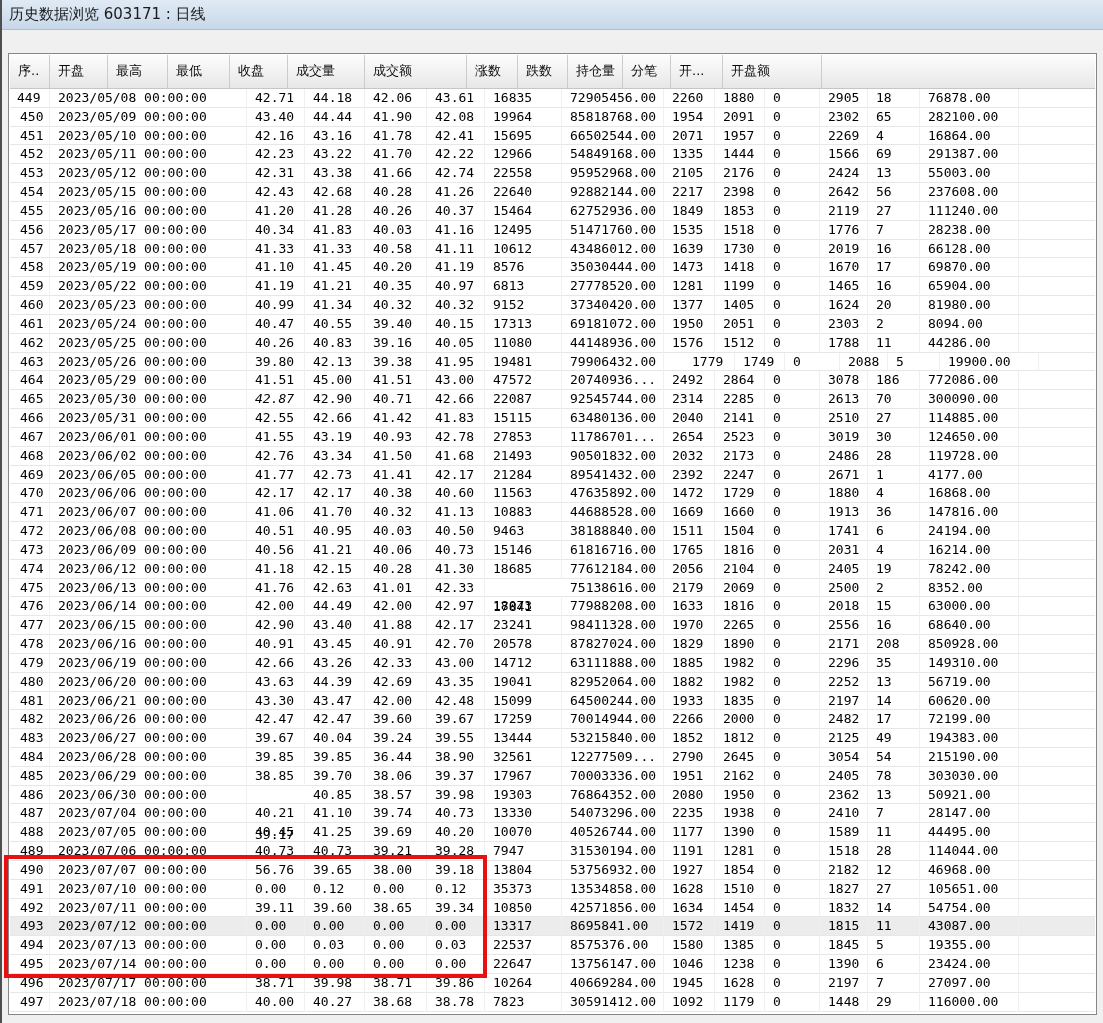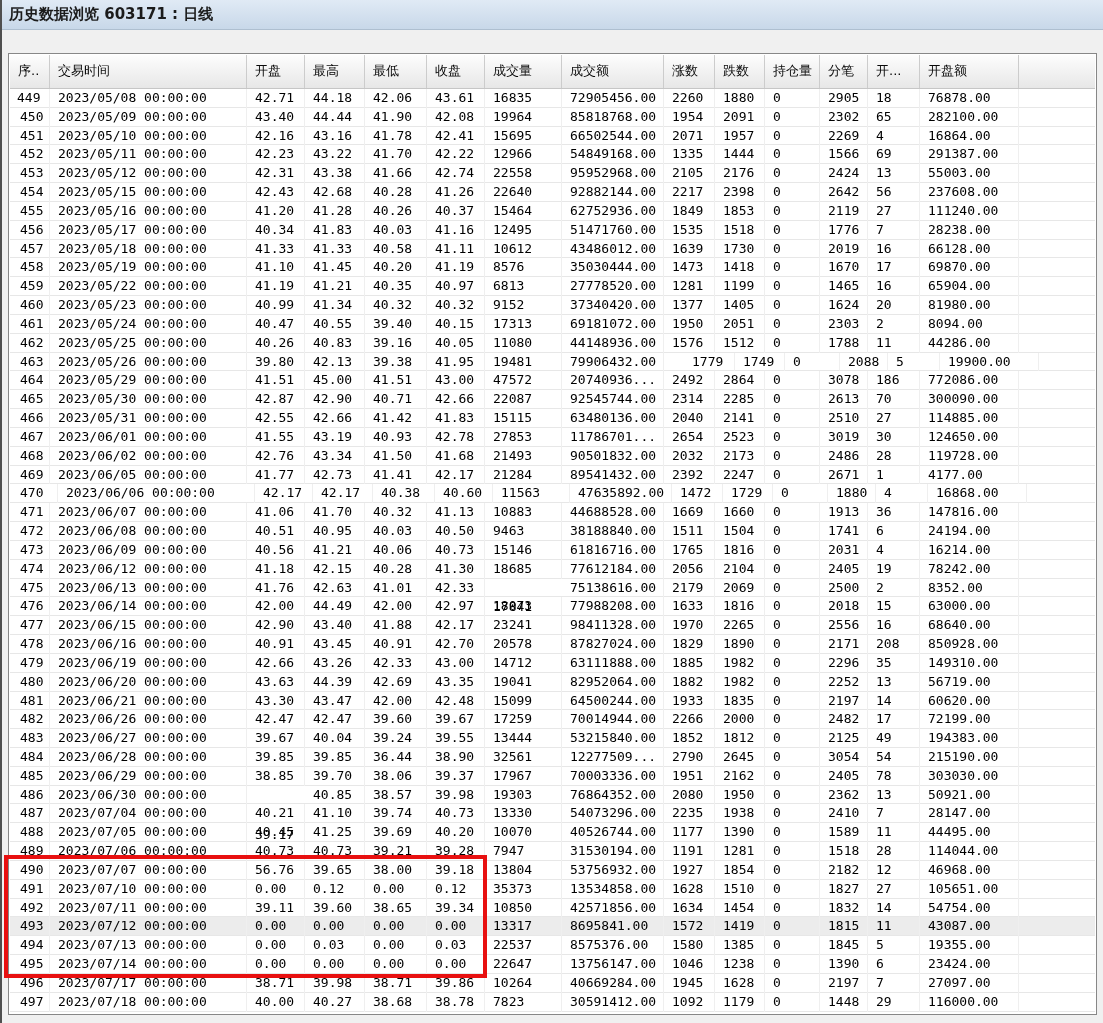--- a/index.html
+++ b/index.html
@@ -8,21 +8,20 @@
     background:#f0f0f0;
     font-family:"DejaVu Sans",sans-serif;
   }
   
   .win-edge{position:absolute;left:0;top:0;width:2px;height:1023px;background:#4f4f4f;}
   
   .titlebar{
     position:absolute;left:2px;top:0;width:1101px;height:29px;
     background:linear-gradient(#e0eaf5,#c8d8e9);
     border-bottom:1px solid #aebfd0;
-    font-weight:bold;
   }
   .titlebar .title{
     display:inline-block;padding-left:7px;line-height:29px;
     font-size:15px;color:#1b1b1b;white-space:nowrap;
   }
   
   .frame-outer{
     position:absolute;left:8px;top:53px;width:1089px;height:962px;
     border:1px solid #878787;background:#fff;box-sizing:border-box;
   }
@@ -70,21 +69,20 @@
 <div class="win-edge"></div>
 
 <div class="titlebar">
   <span class="title">历史数据浏览 603171 : 日线</span>
 </div>
 
 <div class="frame-outer">
   <div class="frame-inner">
     <div class="lv-header" id="lv-header">
         <div class="hcell" style="width: 40px;">序..</div>
-        <div class="hcell" style="width: 197px;">交易时间</div>
         <div class="hcell" style="width: 58px;">开盘</div>
         <div class="hcell" style="width: 60px;">最高</div>
         <div class="hcell" style="width: 62px;">最低</div>
         <div class="hcell" style="width: 58px;">收盘</div>
         <div class="hcell" style="width: 77px;">成交量</div>
         <div class="hcell" style="width: 102px;">成交额</div>
         <div class="hcell" style="width: 51px;">涨数</div>
         <div class="hcell" style="width: 50px;">跌数</div>
         <div class="hcell" style="width: 55px;">持仓量</div>
         <div class="hcell" style="width: 48px;">分笔</div>
@@ -361,21 +359,21 @@
           <div class="cell" style="width: 50px;">2864</div>
           <div class="cell" style="width: 55px;">0</div>
           <div class="cell" style="width: 48px;">3078</div>
           <div class="cell" style="width: 52px;">186</div>
           <div class="cell" style="width: 99px;">772086.00</div>
           <div class="cell filler"></div>
         </div>
         <div class="row">
           <div class="cell seq" style="width: 40px;">465</div>
           <div class="cell" style="width: 197px;">2023/05/30 00:00:00</div>
-          <div class="cell" style="width: 58px;">42.87</div>
+          <div class="cell" style="width: 58px; font-style: italic;">42.87</div>
           <div class="cell" style="width: 60px;">42.90</div>
           <div class="cell" style="width: 62px;">40.71</div>
           <div class="cell" style="width: 58px;">42.66</div>
           <div class="cell" style="width: 77px;">22087</div>
           <div class="cell" style="width: 102px;">92545744.00</div>
           <div class="cell" style="width: 51px;">2314</div>
           <div class="cell" style="width: 50px;">2285</div>
           <div class="cell" style="width: 55px;">0</div>
           <div class="cell" style="width: 48px;">2613</div>
           <div class="cell" style="width: 52px;">70</div>
@@ -444,21 +442,21 @@
           <div class="cell" style="width: 102px;">89541432.00</div>
           <div class="cell" style="width: 51px;">2392</div>
           <div class="cell" style="width: 50px;">2247</div>
           <div class="cell" style="width: 55px;">0</div>
           <div class="cell" style="width: 48px;">2671</div>
           <div class="cell" style="width: 52px;">1</div>
           <div class="cell" style="width: 99px;">4177.00</div>
           <div class="cell filler"></div>
         </div>
         <div class="row">
-          <div class="cell seq" style="width: 48px;">470</div>
+          <div class="cell seq" style="width: 40px;">470</div>
           <div class="cell" style="width: 197px;">2023/06/06 00:00:00</div>
           <div class="cell" style="width: 58px;">42.17</div>
           <div class="cell" style="width: 60px;">42.17</div>
           <div class="cell" style="width: 62px;">40.38</div>
           <div class="cell" style="width: 58px;">40.60</div>
           <div class="cell" style="width: 77px;">11563</div>
           <div class="cell" style="width: 102px;">47635892.00</div>
           <div class="cell" style="width: 51px;">1472</div>
           <div class="cell" style="width: 50px;">1729</div>
           <div class="cell" style="width: 55px;">0</div>

